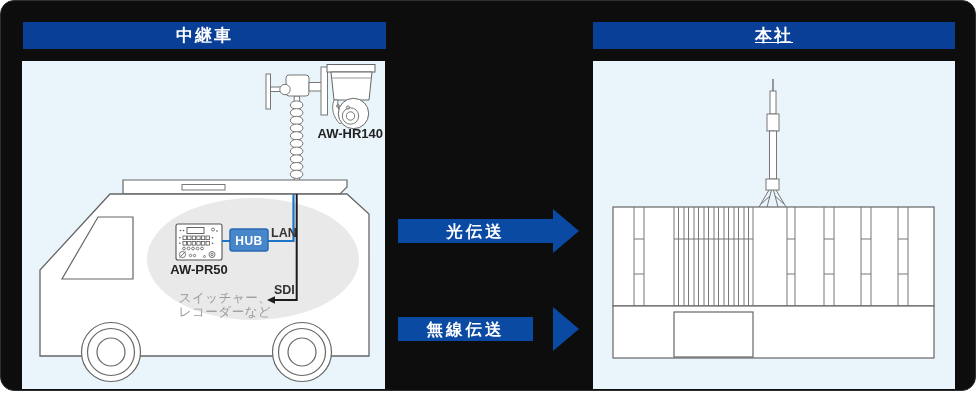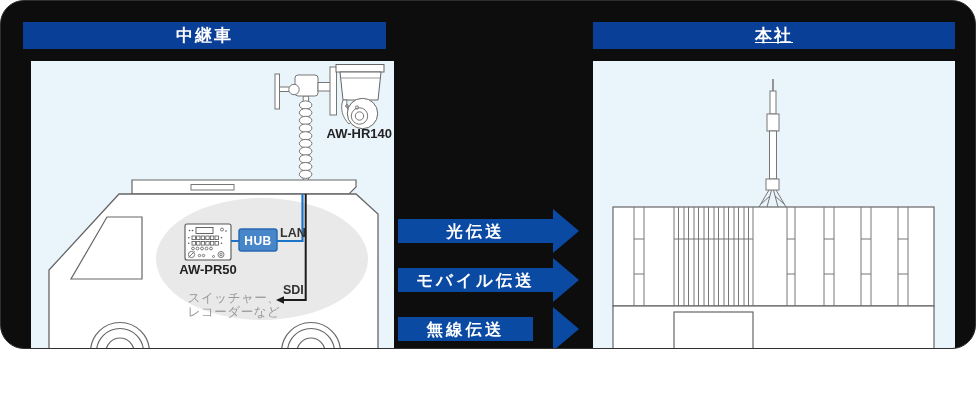--- a/index.html
+++ b/index.html
@@ -1,35 +1,35 @@
 <!DOCTYPE html>
 <html style="--header-blue: #0a3f98; --arrow-blue: #0b4aa2; --panel-bg: #eaf4fb; --hub-blue: #4886ca; --hub-border: #2a6ab2; --lan-line: #1b74c5; --sdi-line: #1c1c1c;"><head>
 <meta charset="utf-8">
 <style>
   html,body{margin:0;padding:0;background:#fff;}
   *{box-sizing:border-box;}
   .canvas{
-    position:relative;width:976px;height:349px;
-    background:#0d0d0d;border-radius:24px;border:1px solid #2f2f2f;
+    position:relative;width:976px;height:391px;
+    background:#0d0d0d;border-radius:14px;border:1px solid #2f2f2f;
     overflow:hidden;
     font-family:"Liberation Sans","DejaVu Sans",sans-serif;
   }
   .hdr{
     position:absolute;top:21px;height:27px;
     background:var(--header-blue,#0a3f98);
     color:#fff;font-weight:bold;font-size:17px;letter-spacing:2px;
     display:flex;align-items:center;justify-content:center;
   }
   .hdr-left{left:22px;width:363px;}
   .hdr-right{left:592px;width:362px;text-decoration:underline;}
   .panel{
     position:absolute;top:60px;height:328px;
     background:var(--panel-bg,#eaf4fb);
   }
-  .panel-left{left:30px;width:363px;}
+  .panel-left{left:21px;width:363px;}
   .panel-right{left:592px;width:362px;}
   .panel svg{display:block;width:100%;height:100%;}
   .arrow{
     position:absolute;left:397px;width:181px;height:44px;
     display:flex;align-items:center;
   }
   .arrow-1{top:208px;} .arrow-2{top:257px;} .arrow-3{top:306px;gap:20px;}
   .arrow .shaft{
     width:155px;height:24px;background:var(--arrow-blue,#0b4aa2);
     display:flex;align-items:center;justify-content:center;
@@ -178,26 +178,20 @@
       </g>
     </svg>
   </div>
 
   <div class="arrow arrow-1">
     <div class="shaft">
       <span class="lbl">光伝送</span>
     </div>
     <div class="head"></div>
   </div>
-  <div class="arrow arrow-2">
-    <div class="shaft">
-      <span class="lbl">モバイル伝送</span>
-    </div>
-    <div class="head"></div>
-  </div>
   <div class="arrow arrow-3">
     <div class="shaft">
       <span class="lbl">無線伝送</span>
     </div>
     <div class="head"></div>
   </div>
 
   <div class="panel panel-right">
     <svg viewBox="0 0 362 328">
 

